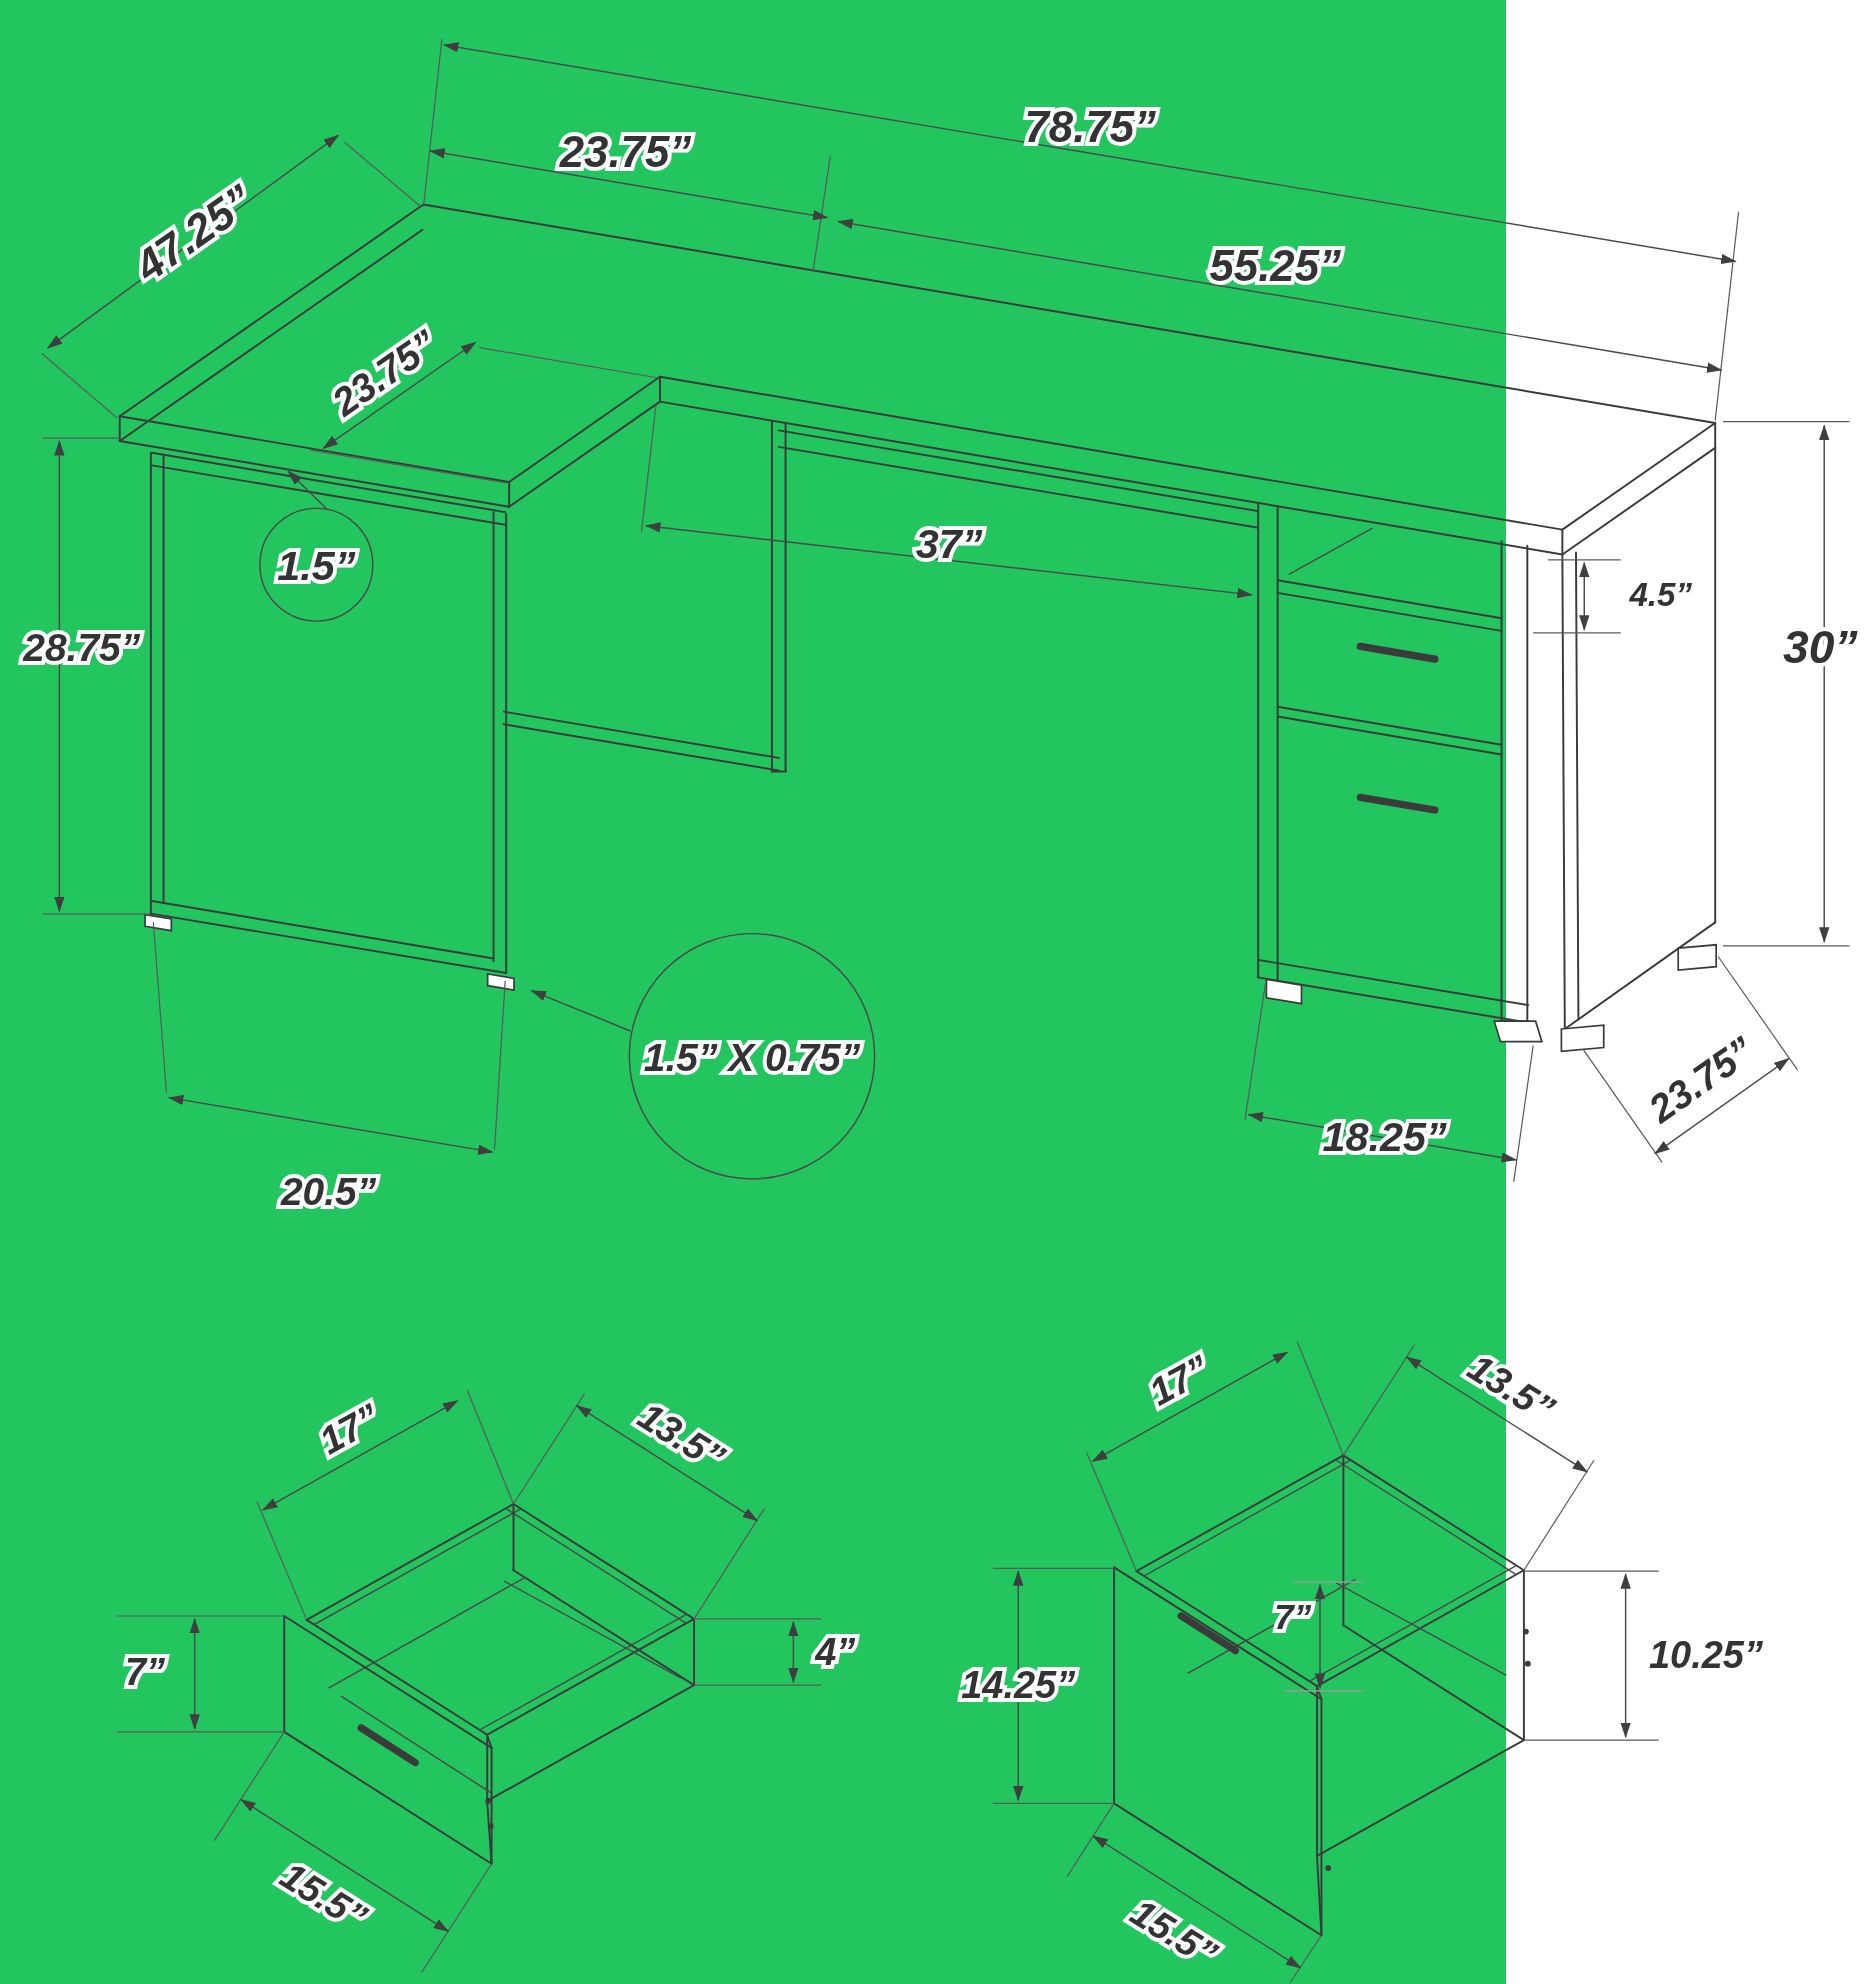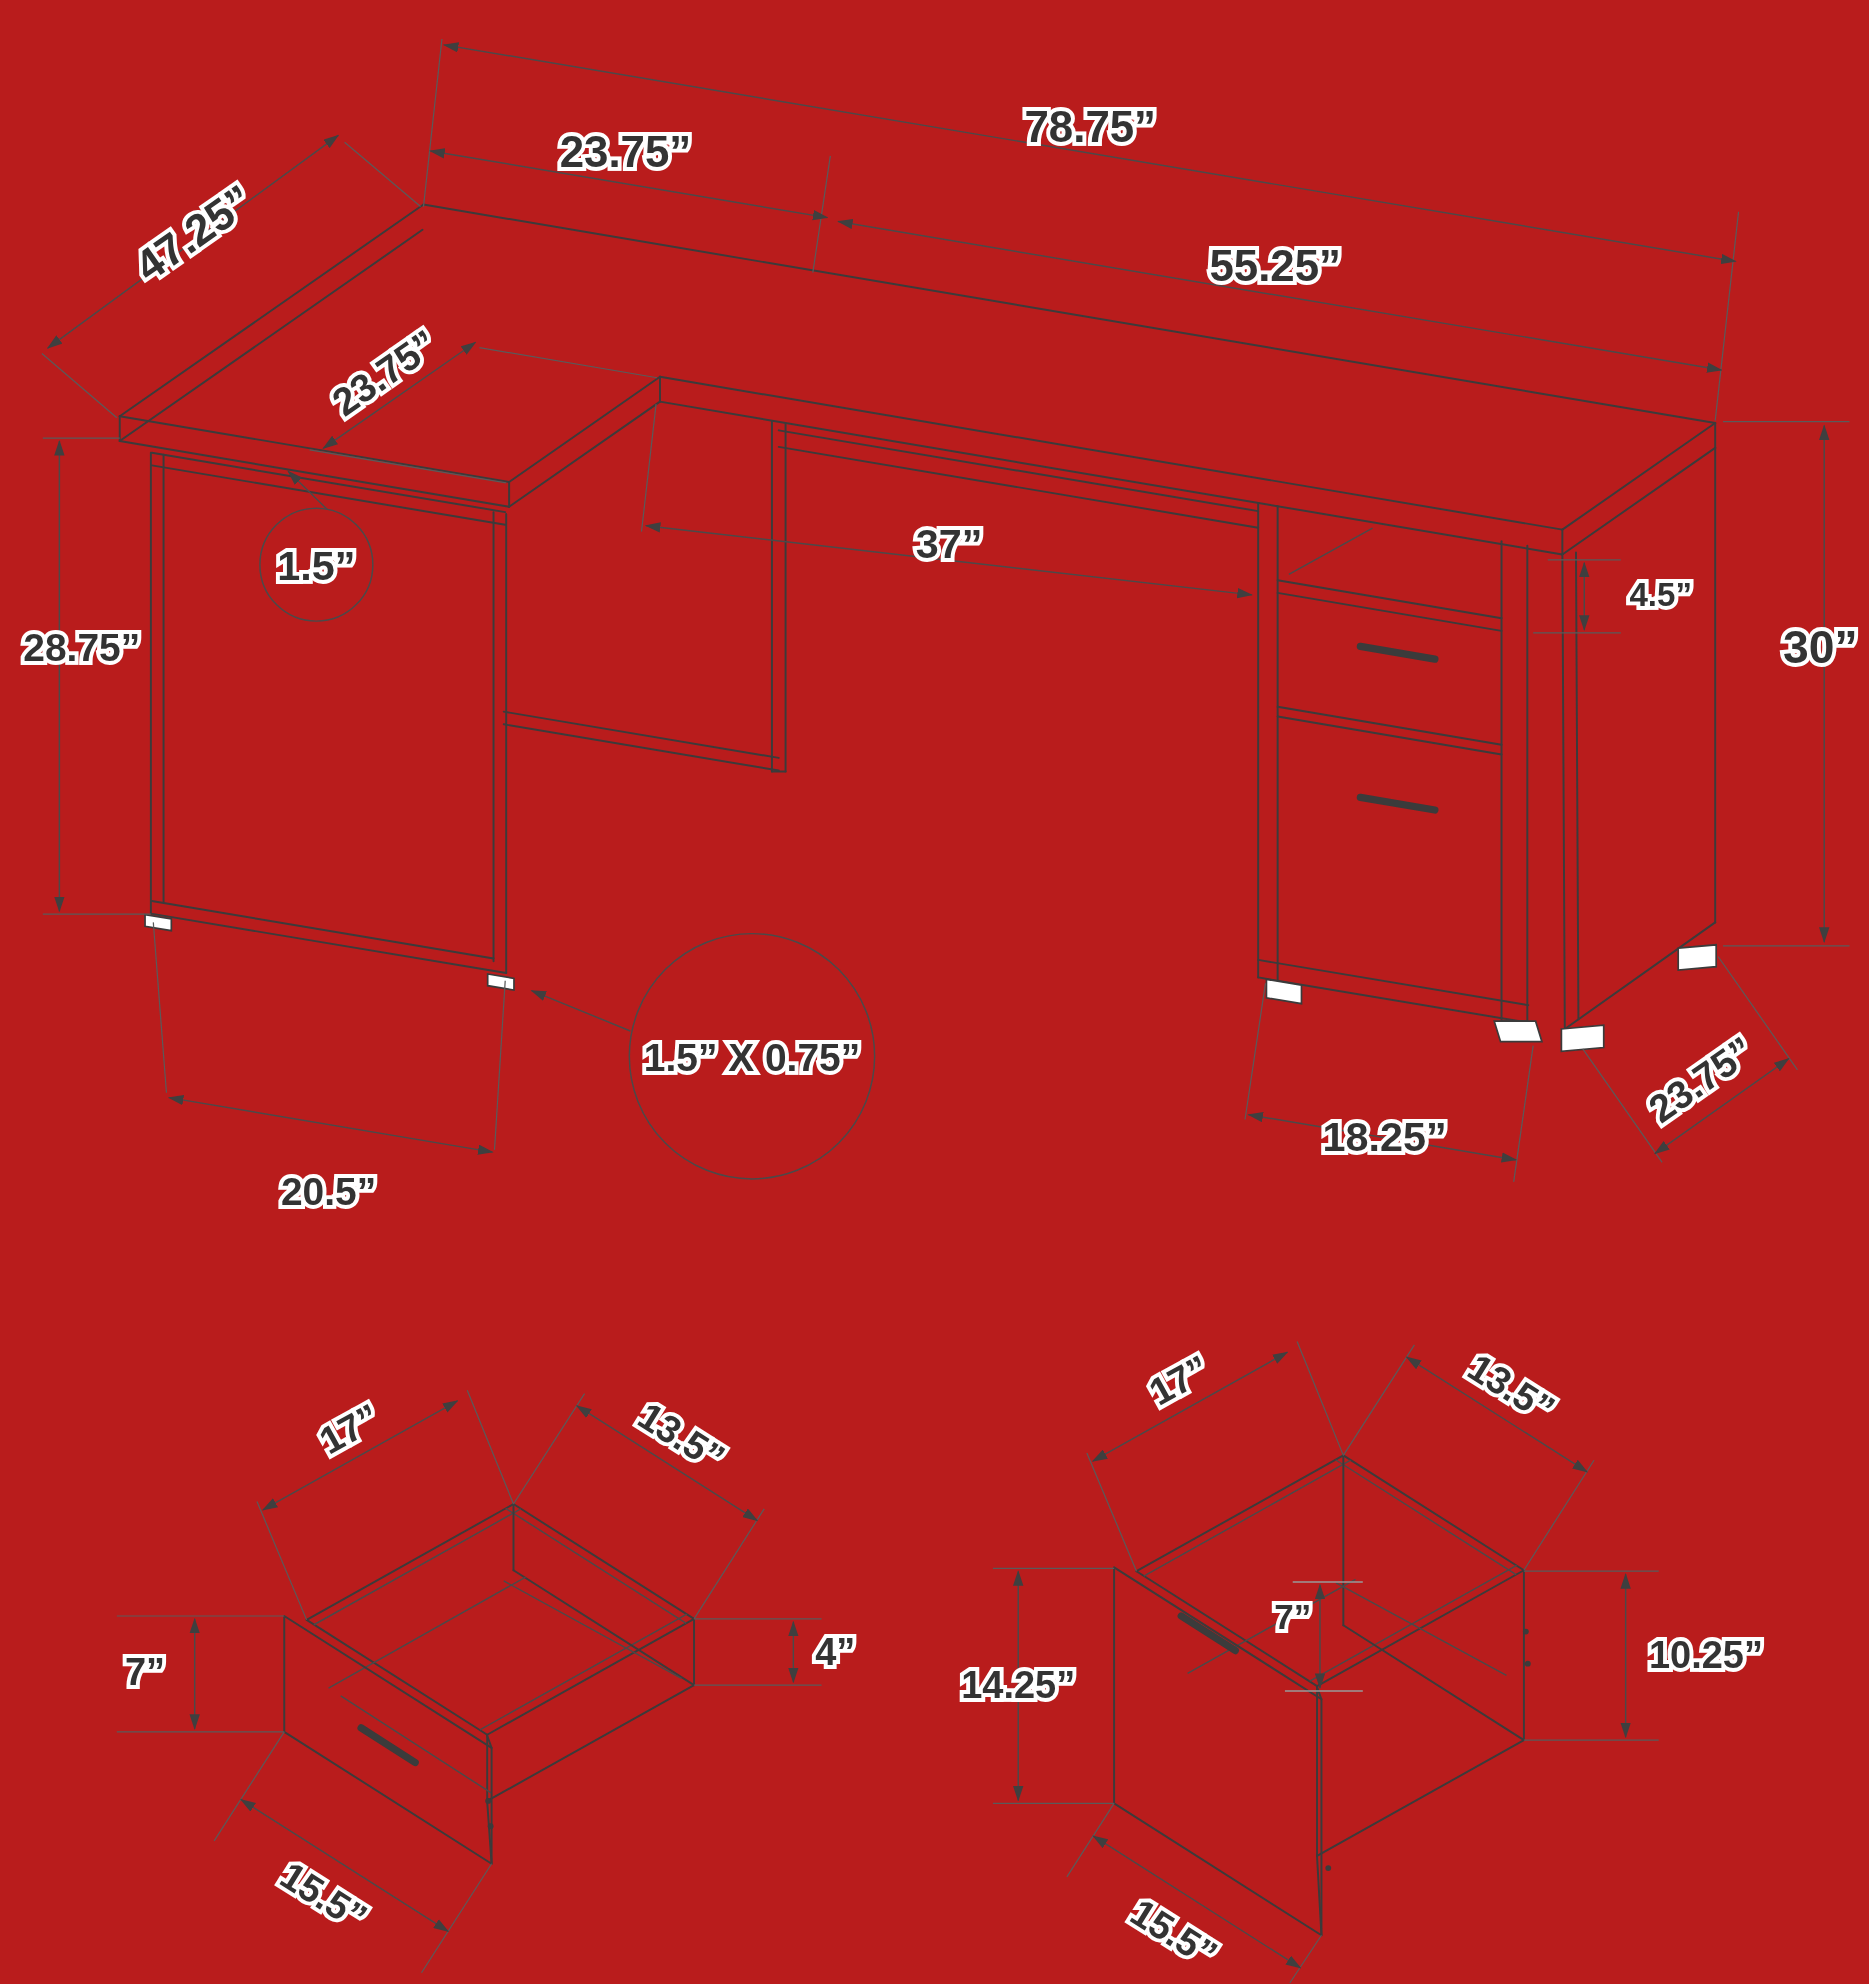--- a/index.html
+++ b/index.html
@@ -1,16 +1,16 @@
 <!DOCTYPE html>
 <html style="font-size:7.8px"><head>
 <meta charset="utf-8">
 <style>
   html,body{margin:0;padding:0;background:#ffffff;}
-  .page{width:1869px;height:1985px;background:#b91c1c;position:relative;}
+  .page{width:1506px;height:1985px;background:#22c55e;position:relative;font-style:italic;}
   svg{display:block;}
   .obj{stroke:#3b3b3b;stroke-width:4;fill:none;stroke-linecap:round;stroke-linejoin:round;}
   .thin{stroke:#4a4a4a;stroke-width:3;fill:none;}
   .dim{stroke:#4a4a4a;stroke-width:3;fill:none;}
   .ext{stroke:#5a5a5a;stroke-width:2.5;fill:none;}
   .tick{stroke:#9a9a9a;stroke-width:3;fill:none;}
   .foot{fill:#ffffff;stroke:#3b3b3b;stroke-width:3.5;}
   .handle{stroke:#3b3b3b;stroke-width:15;stroke-linecap:round;fill:none;}
   .dot{fill:#3b3b3b;stroke:none;}
   text{font-family:"Liberation Sans","DejaVu Sans",sans-serif;font-weight:bold;fill:#333;

